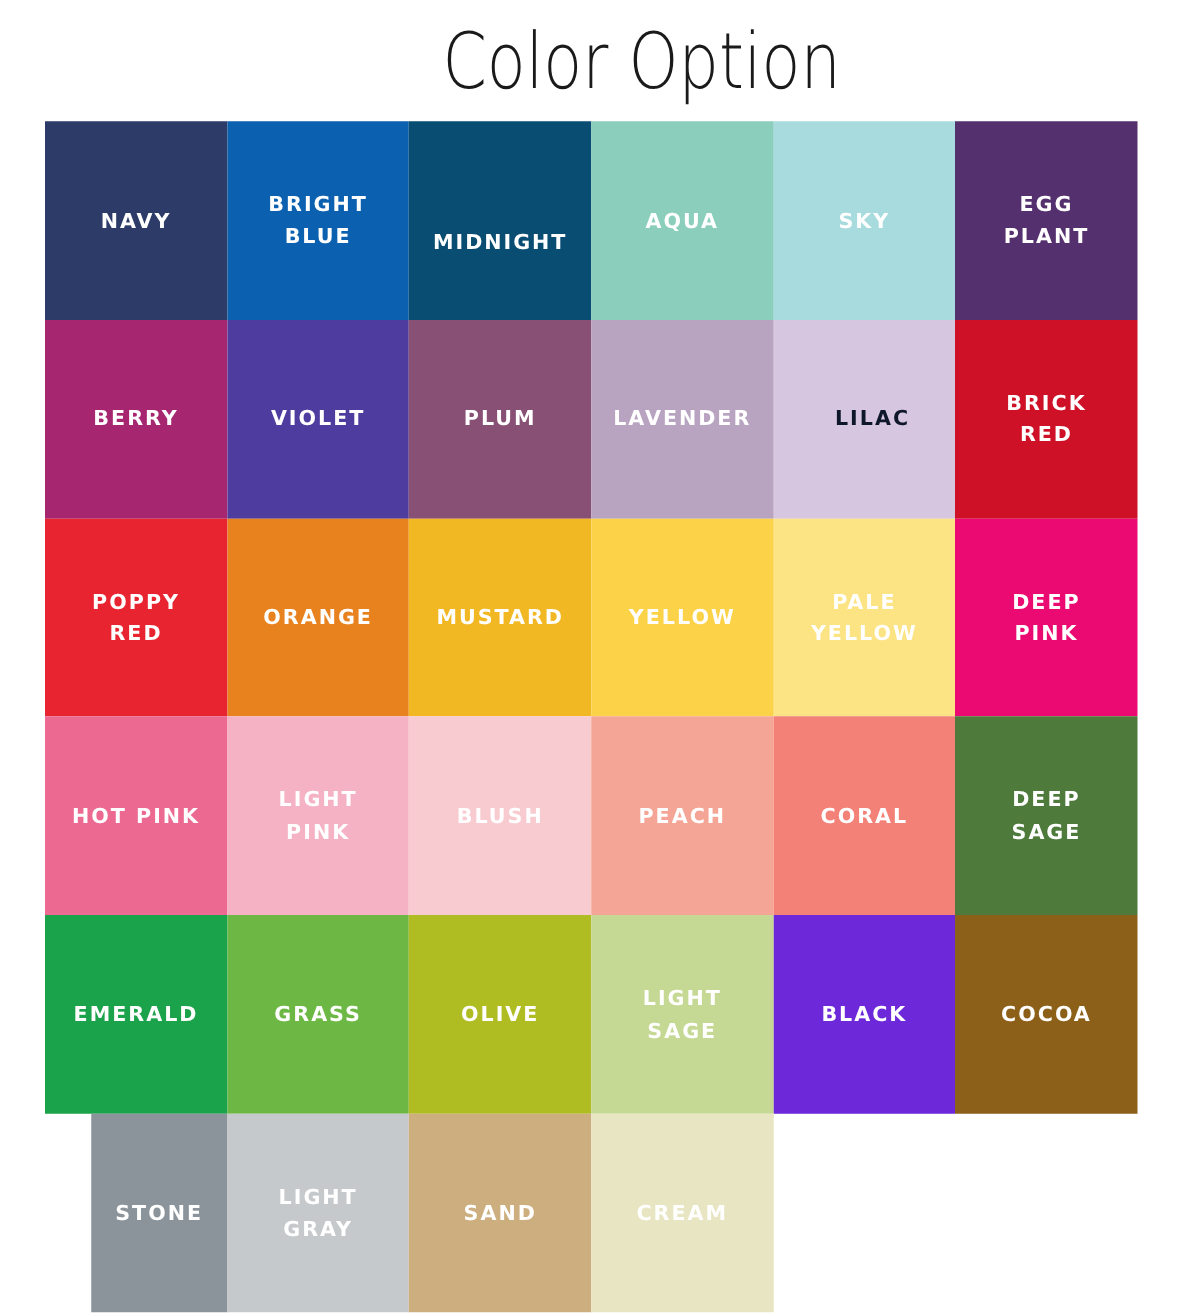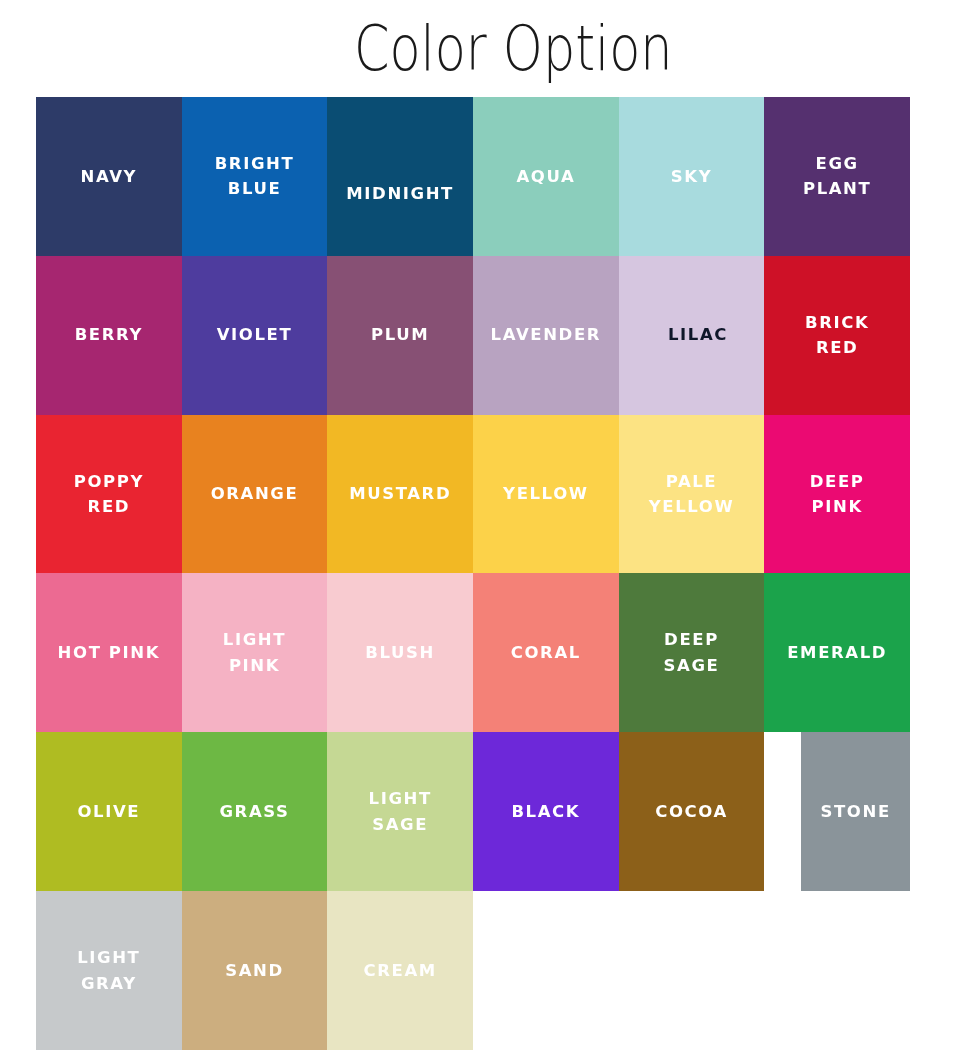--- a/index.html
+++ b/index.html
@@ -149,35 +149,38 @@
       <div class="swatch" style="background: rgb(236, 106, 146);">
         <span class="swatch-label" style="color: rgb(255, 255, 255);">HOT PINK</span>
       </div>
       <div class="swatch" style="background: rgb(245, 178, 196);">
         <span class="swatch-label" style="color: rgb(255, 255, 255);">LIGHT
 PINK</span>
       </div>
       <div class="swatch" style="background: rgb(248, 203, 208);">
         <span class="swatch-label" style="color: rgb(255, 255, 255);">BLUSH</span>
       </div>
+      <div class="swatch" style="background: rgb(244, 165, 149);">
+        <span class="swatch-label" style="color: rgb(255, 255, 255);">PEACH</span>
+      </div>
       <div class="swatch" style="background: rgb(244, 129, 119);">
         <span class="swatch-label" style="color: rgb(255, 255, 255);">CORAL</span>
       </div>
       <div class="swatch" style="background: rgb(78, 122, 60);">
         <span class="swatch-label" style="color: rgb(255, 255, 255);">DEEP
 SAGE</span>
       </div>
       <div class="swatch" style="background: rgb(27, 163, 75);">
         <span class="swatch-label" style="color: rgb(255, 255, 255);">EMERALD</span>
       </div>
+      <div class="swatch" style="background: rgb(109, 184, 68);">
+        <span class="swatch-label" style="color: rgb(255, 255, 255);">GRASS</span>
+      </div>
       <div class="swatch" style="background: rgb(175, 188, 34);">
         <span class="swatch-label" style="color: rgb(255, 255, 255);">OLIVE</span>
-      </div>
-      <div class="swatch" style="background: rgb(109, 184, 68);">
-        <span class="swatch-label" style="color: rgb(255, 255, 255);">GRASS</span>
       </div>
       <div class="swatch" style="background: rgb(197, 216, 148);">
         <span class="swatch-label" style="color: rgb(255, 255, 255);">LIGHT
 SAGE</span>
       </div>
       <div class="swatch" style="background: #6d28d9;">
         <span class="swatch-label" style="color: rgb(255, 255, 255);">BLACK</span>
       </div>
       <div class="swatch" style="background: rgb(140, 96, 25);">
         <span class="swatch-label" style="color: rgb(255, 255, 255);">COCOA</span>

